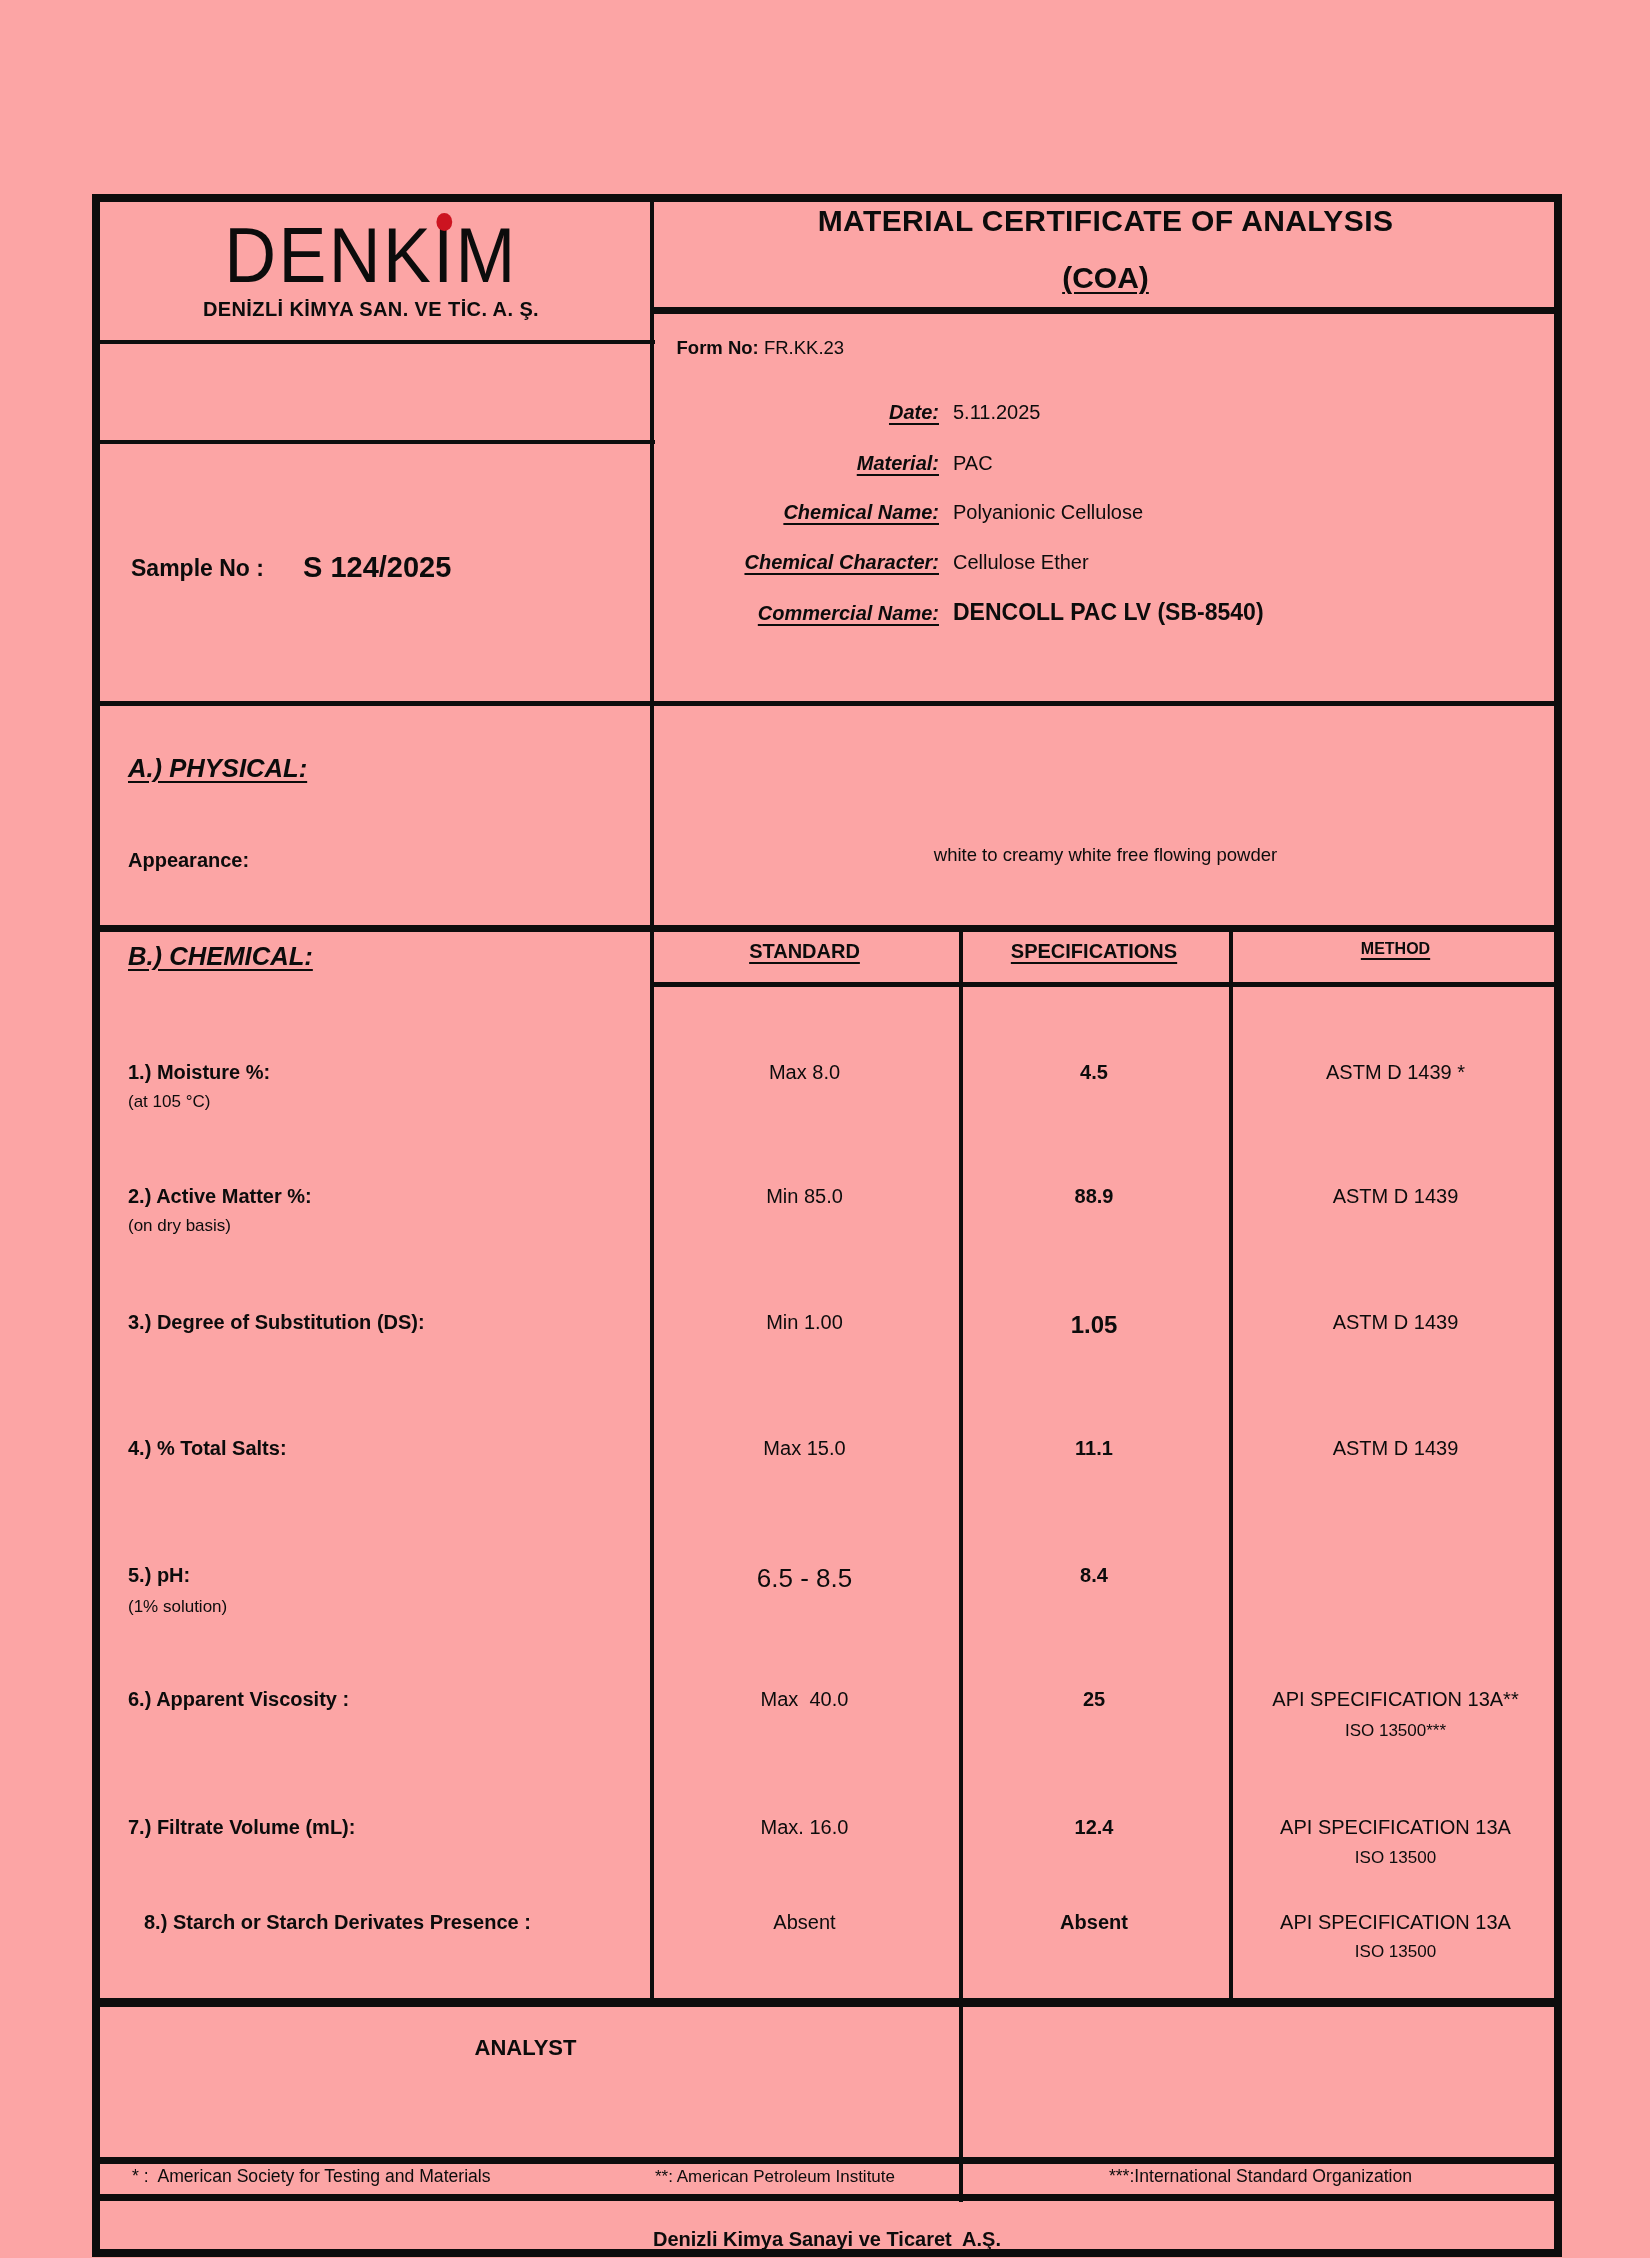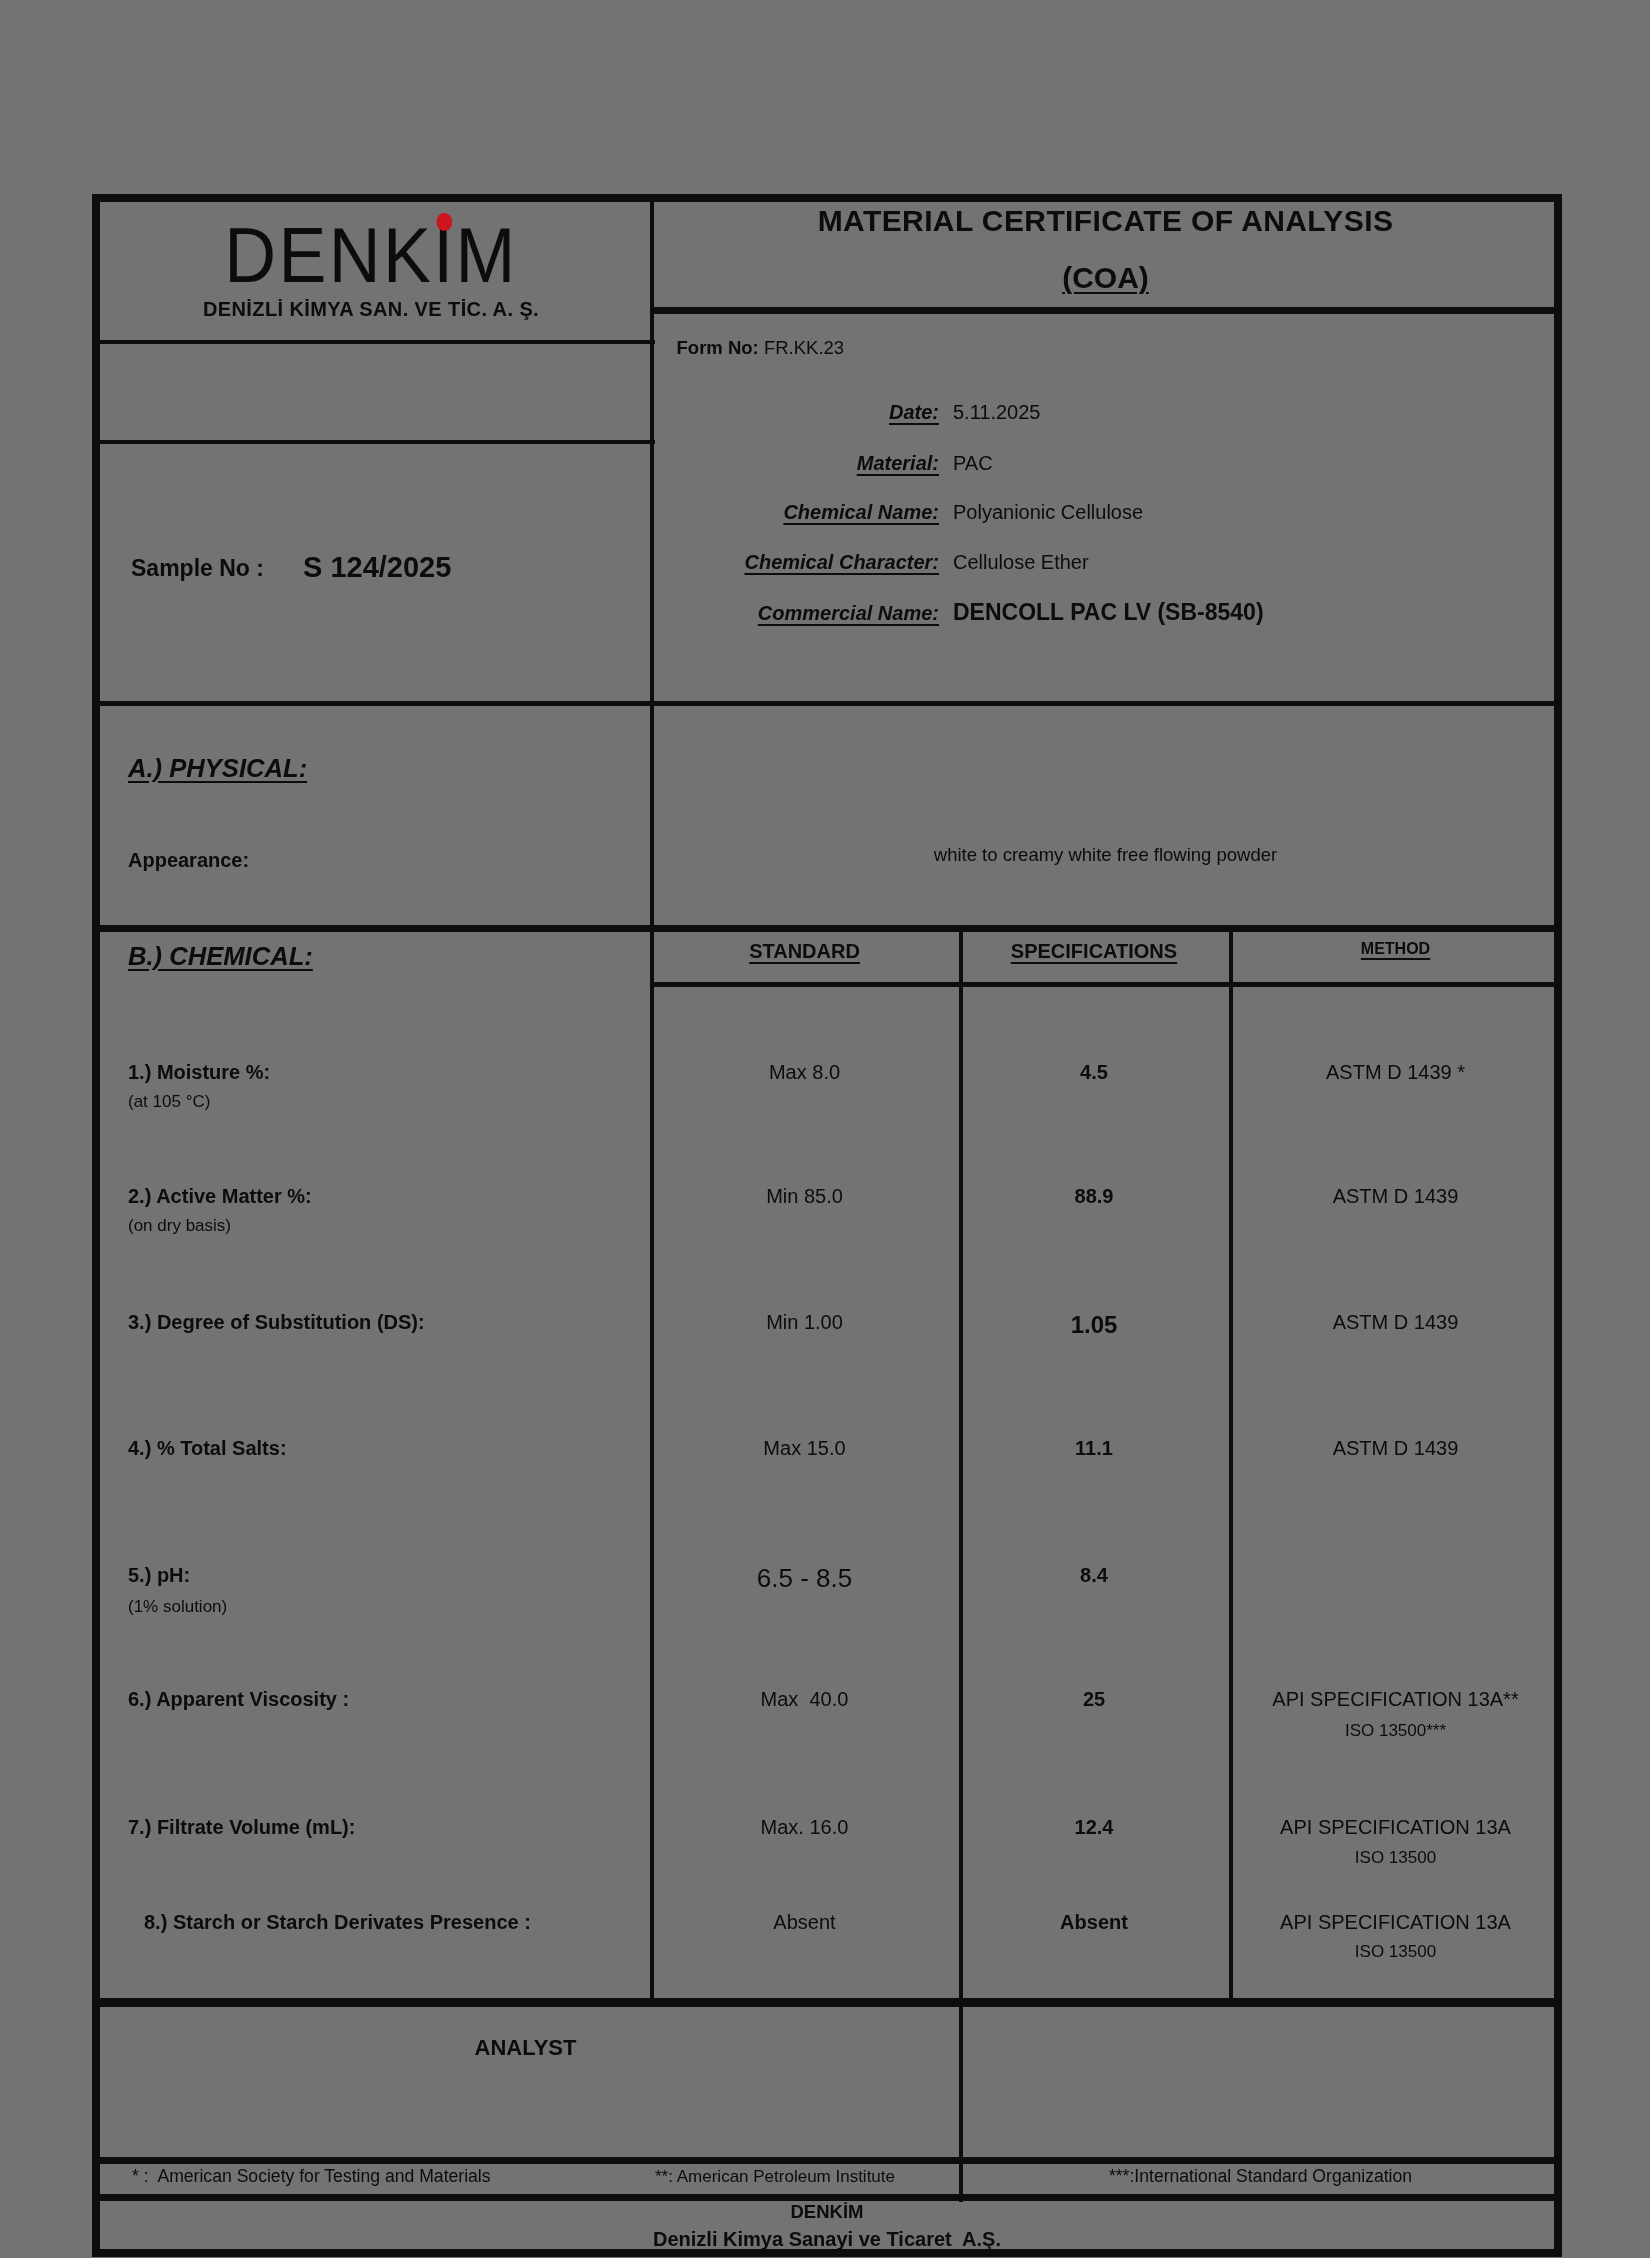--- a/index.html
+++ b/index.html
@@ -1,20 +1,20 @@
 <!DOCTYPE html>
 <html style="font-size:14px"><head>
 <meta charset="utf-8">
 <style>
   html,body{margin:0;padding:0;background:#ffffff;}
   .page{
     position:relative;
     width:1651px;
     height:2258px;
-    background:#737373;
+    background:#fca5a5;
     font-family:"Liberation Sans", sans-serif;
     color:#0c0c0c;
     overflow:hidden;
   }
   .abs{position:absolute;}
   .line{position:absolute;background:#0d0d0d;}
   .txt{position:absolute;white-space:pre-wrap;color:#0c0c0c;line-height:1.15;}
   .b{font-weight:bold;}
   .bi-u{font-weight:bold;font-style:italic;text-decoration:underline;text-decoration-thickness:1.8px;text-underline-offset:3.5px;}
   .u{text-decoration:underline;text-decoration-thickness:1.8px;text-underline-offset:4.4px;}
@@ -141,17 +141,16 @@
   <div class="txt ctr b" style="left:959px;top:1911px;width:270px;font-size:20px;">Absent</div>
   <div class="txt ctr" style="left:1229px;top:1911px;width:333px;font-size:20px;">API SPECIFICATION 13A</div>
   <div class="txt ctr" style="left:1229px;top:1942px;width:333px;font-size:17px;">ISO 13500</div>
 
   <div class="txt ctr b" style="left:92px;top:2035px;width:867px;font-size:22px;">ANALYST</div>
 
   <div class="txt" style="left:132px;top:2166px;font-size:17.6px;">* :  American Society for Testing and Materials</div>
   <div class="txt" style="left:655px;top:2167px;font-size:17px;">**: American Petroleum Institute</div>
   <div class="txt ctr" style="left:959px;top:2166px;width:603px;font-size:17.6px;">***:International Standard Organization</div>
 
-  <div class="txt ctr b" style="left:92px;top:2201px;width:1470px;font-size:18.5px;">DENKİM</div>
   <div class="txt ctr b" style="left:92px;top:2228px;width:1470px;font-size:20px;">Denizli Kimya Sanayi ve Ticaret  A.Ş.</div>
 
 </div>
 
 
 </body></html>

